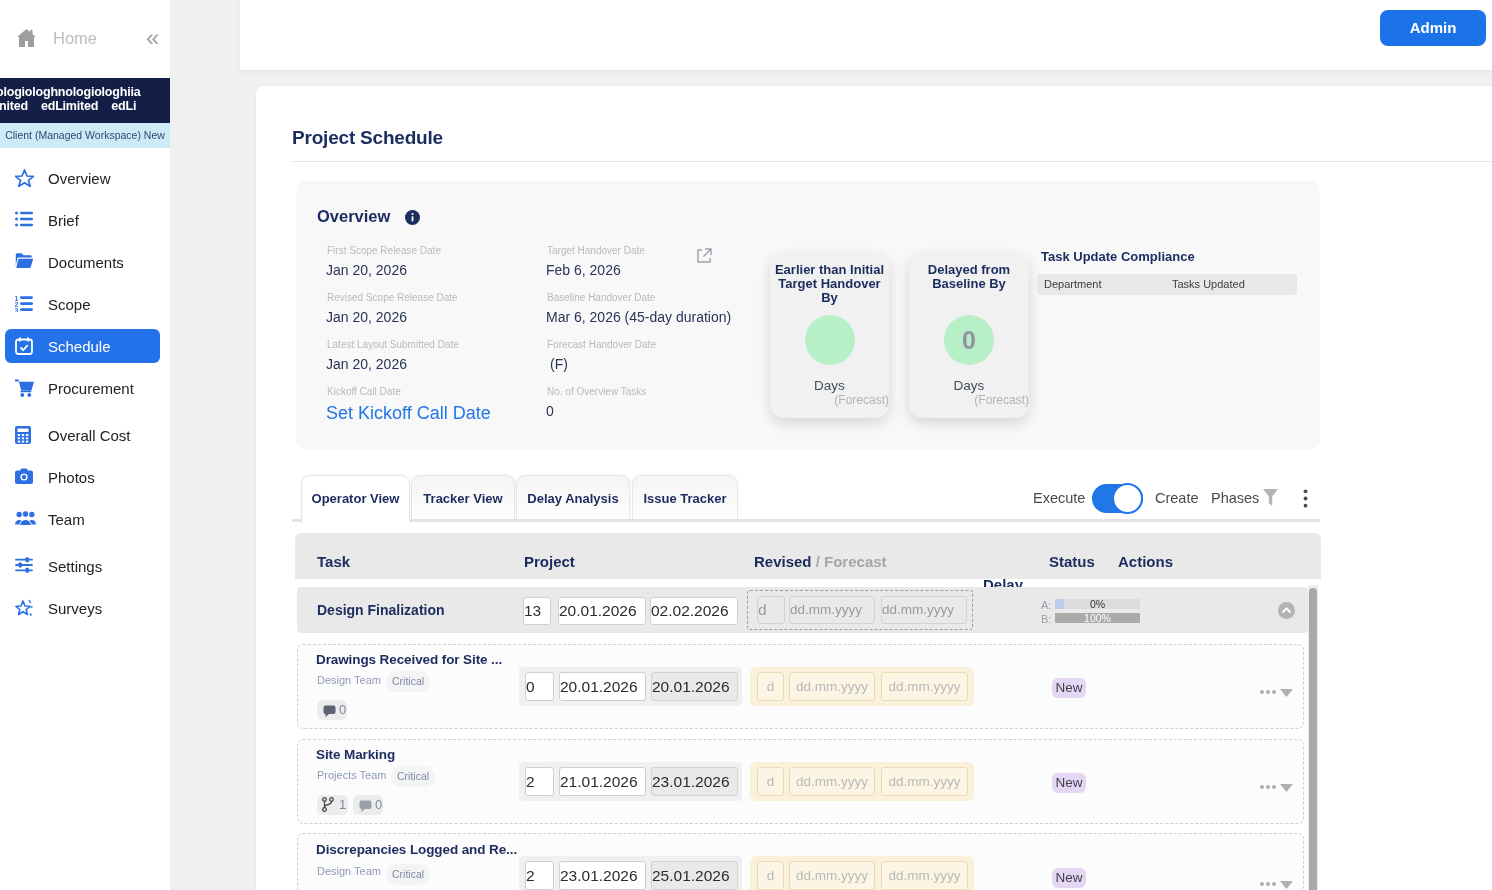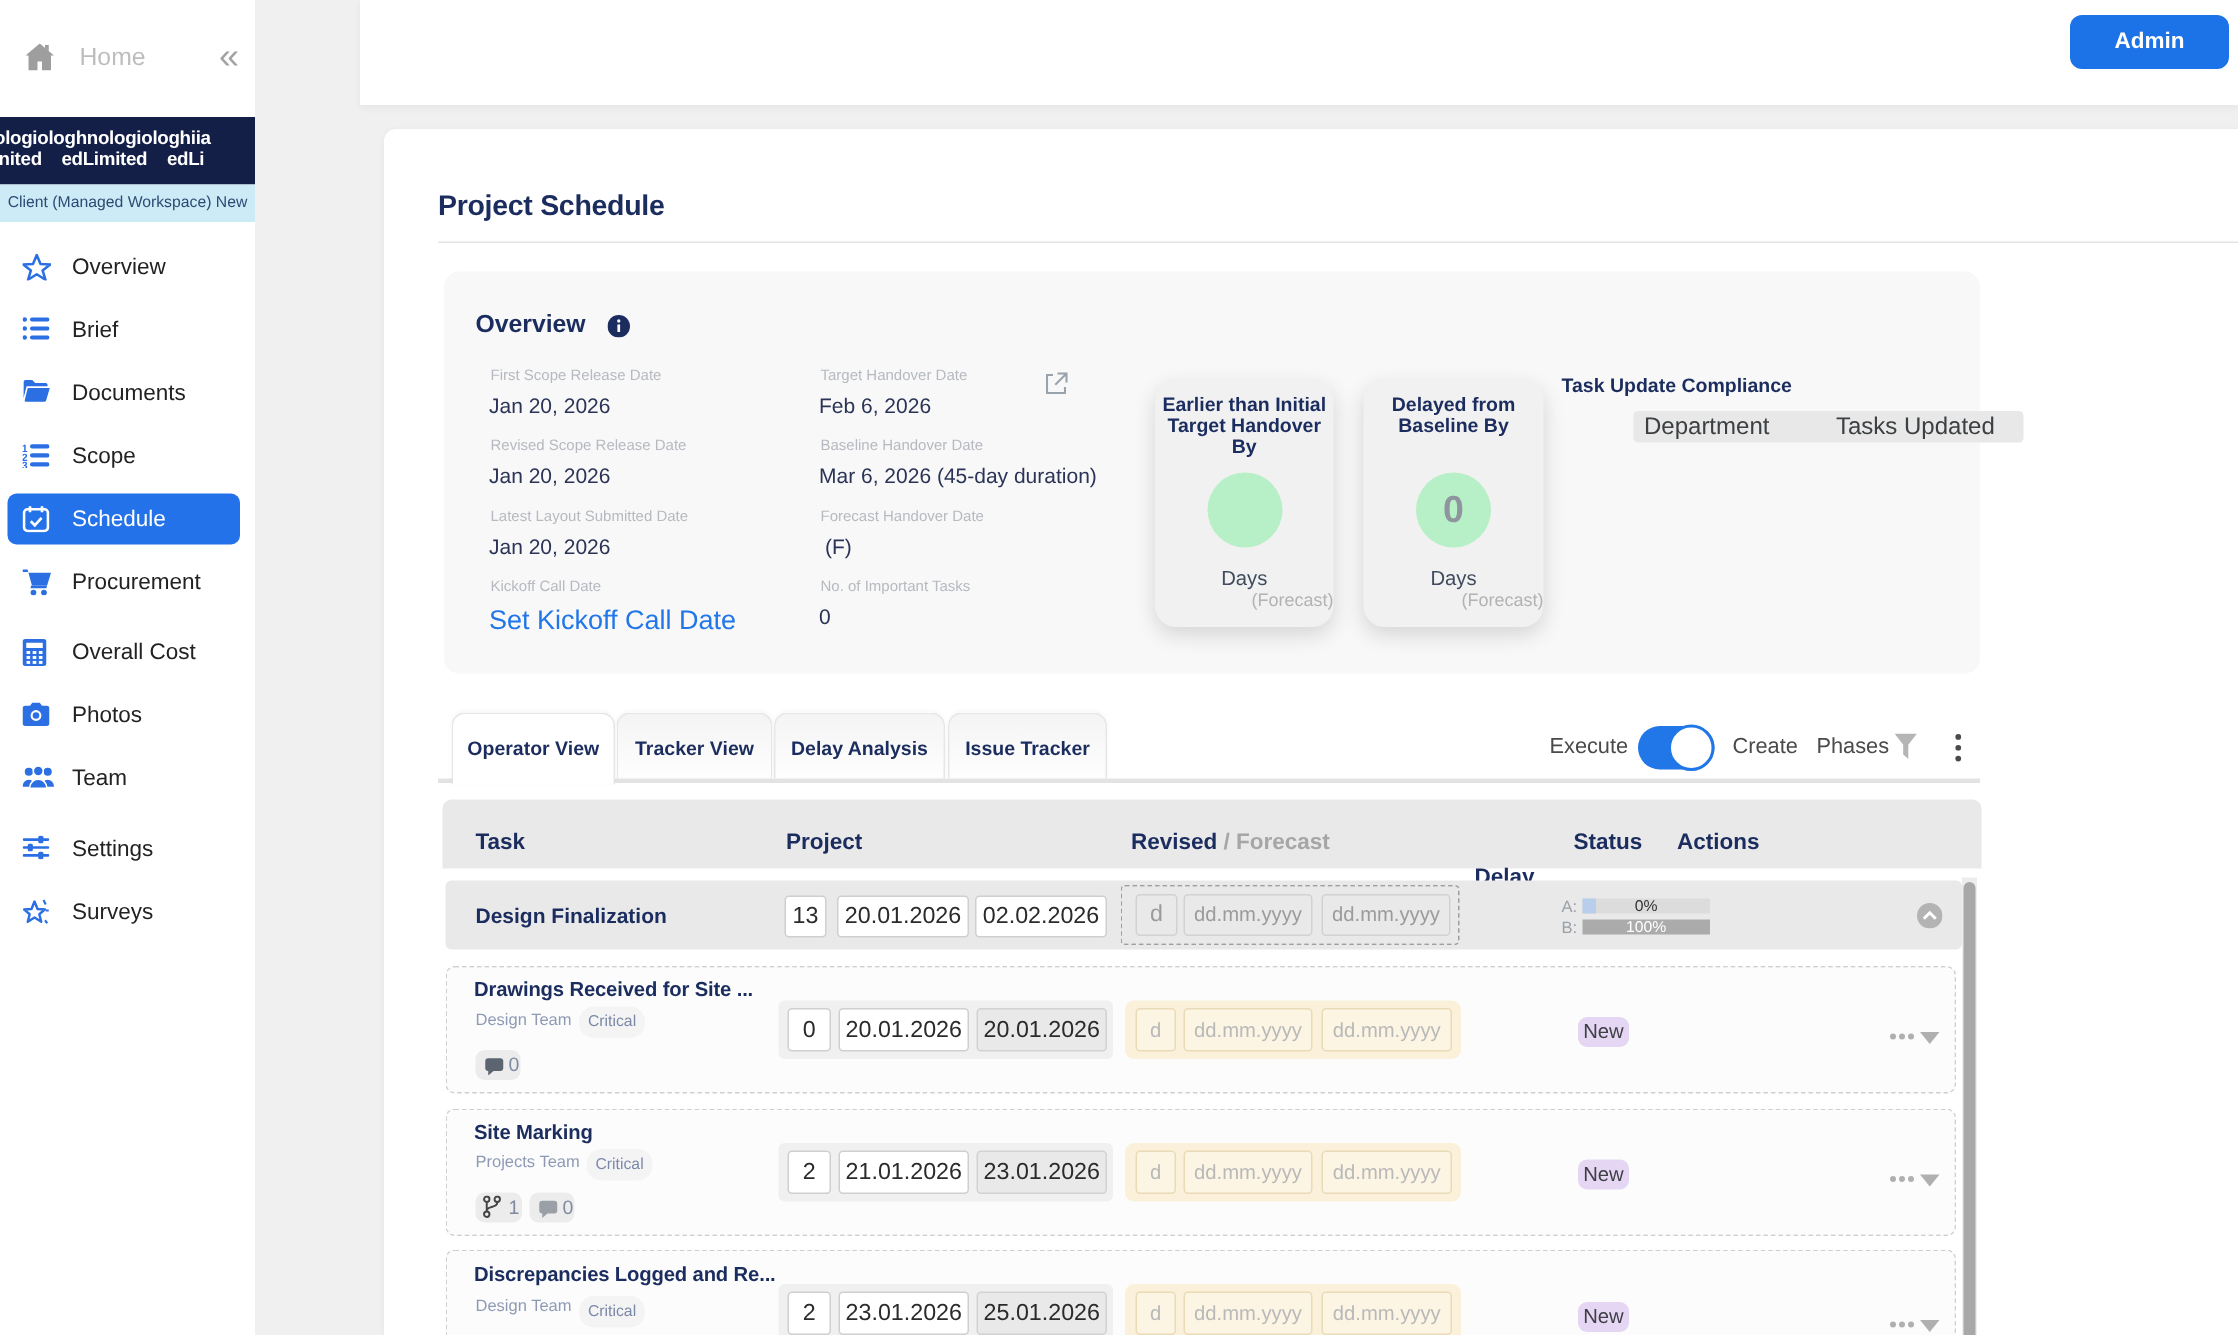--- a/index.html
+++ b/index.html
@@ -36,38 +36,38 @@
 .ovlink { position:absolute; font-size:18px; color:#2176e8; }
 
 .scard { position:absolute; top:253px; height:165px; background:#f1f1f1; border-radius:14px; box-shadow:0 5px 14px rgba(0,0,0,0.14); }
 #scard1 { left:770px; width:119px; }
 #scard2 { left:909px; width:120px; }
 .sctitle { position:absolute; top:10px; width:100%; text-align:center; font-size:13px; font-weight:bold; color:#1b2c5e; line-height:14px; }
 .gcircle { position:absolute; top:62px; left:50%; transform:translateX(-50%); width:50px; height:50px; border-radius:50%; background:#b7efc6; text-align:center; line-height:50px; font-size:25px; font-weight:bold; color:#8f959e; }
 .scdays { position:absolute; top:125px; width:100%; text-align:center; font-size:13.5px; color:#414b5e; }
 .scfc { position:absolute; top:140px; width:100%; text-align:right; font-size:12px; color:#b3b3b3; }
 #tuc-title { left:1041px; top:249px; font-size:13px; font-weight:bold; color:#1b2c5e; }
-#tuc-head { left:1089px; top:274px; width:260px; height:21px; background:#e8e8e8; border-radius:3px; font-size:16px; color:#3c4043; line-height:21px; }
+#tuc-head { left:1037px; top:274px; width:260px; height:21px; background:#e8e8e8; border-radius:3px; font-size:11px; color:#3c4043; line-height:21px; }
 
 .tab { position:absolute; top:475px; height:44px; border:1px solid #e6e6e6; border-bottom:none; border-radius:9px 9px 0 0; background:linear-gradient(#f4f4f4, #fefefe); font-size:13px; font-weight:bold; color:#1b2c5e; text-align:center; line-height:45px; box-shadow:0 -1px 3px rgba(0,0,0,0.04); }
 #tab1 { left:301px; width:109px; background:#fff; z-index:2; height:48px; }
 #tab2 { left:411px; width:104px; }
 #tab3 { left:516px; width:114px; }
 #tab4 { left:632px; width:106px; }
 #tabline { left:292px; top:519px; width:1028px; height:3px; background:#e3e3e3; }
 #exec { left:1033px; top:490px; font-size:14.5px; color:#4a4a4a; }
 #toggle { left:1092px; top:484px; width:51px; height:29px; border-radius:15px; background:#2176e8; }
 #knob { left:1112px; top:483px; width:31px; height:31px; border-radius:50%; background:#fff; border:2px solid #2176e8; }
 #create { left:1155px; top:490px; font-size:14.5px; color:#4a4a4a; }
 #phases { left:1211px; top:490px; font-size:14.5px; color:#4a4a4a; }
 
 #thead { left:295px; top:533px; width:1026px; height:46px; background:#e9e9e9; border-radius:6px 6px 0 0; }
 .th { position:absolute; top:20px; font-size:15px; font-weight:bold; color:#1b2c5e; }
 #grouprow { left:297px; top:587px; width:1011px; height:46px; background:#e9e9e9; border-radius:4px; }
-.ibox { position:absolute; background:#fff; border:1px solid #cfcfcf; border-radius:3px; text-align:center; font-size:15.5px; color:#2b2b2b; }
+.ibox { position:absolute; background:#fff; border:1px solid #cfcfcf; border-radius:3px; font-size:15.5px; color:#2b2b2b; }
 .iboxg { background:#e9e9e9; border:1px solid #d2d2d2; }
 .taskrow { position:absolute; left:297px; width:1007px; height:85px; background:#fcfcfc; border:1px dashed #cfcfcf; border-radius:6px; }
 .rowtitle { position:absolute; left:18px; top:7px; font-size:13.5px; font-weight:bold; color:#1b2c5e; white-space:nowrap; letter-spacing:-0.1px; }
 .rowteam { position:absolute; left:19px; top:29px; font-size:11px; color:#8e9ab5; }
 .critpill { position:absolute; top:26px; height:21px; background:#f4f4f4; border-radius:10px; font-size:10.5px; color:#7b89a8; line-height:21px; padding:0 6px; }
 .cpill { position:absolute; top:55px; height:20px; background:#ececec; border-radius:6px; font-size:13px; color:#7d8aa2; line-height:20px; }
 .bgroup { position:absolute; left:221px; top:22px; width:223px; height:39px; background:#f0f0f0; border-radius:4px; }
 .cgroup { position:absolute; left:452px; top:22px; width:224px; height:39px; background:#fbf1da; border-radius:6px; }
 .cbox { position:absolute; top:5px; height:29px; background:#fcf5e3; border:1px solid #eadbb8; border-radius:3px; text-align:center; font-size:13.5px; color:#b9b9b9; line-height:27px; }
 .newpill { position:absolute; left:754px; top:33px; width:34px; height:20px; background:#e5d7f3; border-radius:6px; font-size:13.5px; color:#3f3f46; text-align:center; line-height:20px; }
@@ -229,21 +229,21 @@
 <div class="ovlab" style="left:547px; top:245px;">Target Handover Date</div>
 <div class="ovval" style="left:546px; top:262px;">Feb 6, 2026</div>
 <div class="abs" style="left:697px; top:248px;"><svg width="15" height="15" viewBox="0 0 15 15">
       <path d="M5 2 H1 V14 H13 V10" fill="none" stroke="#9aa2ac" stroke-width="1.4"></path>
       <path d="M8 1 H14 V7 M14 1 L6.5 8.5" fill="none" stroke="#9aa2ac" stroke-width="1.4"></path>
     </svg></div>
 <div class="ovlab" style="left:547px; top:292px;">Baseline Handover Date</div>
 <div class="ovval" style="left:546px; top:309px;">Mar 6, 2026 (45-day duration)</div>
 <div class="ovlab" style="left:547px; top:339px;">Forecast Handover Date</div>
 <div class="ovval" style="left:550px; top:356px;">(F)</div>
-<div class="ovlab" style="left:547px; top:386px;">No. of Important Tasks</div>
+<div class="ovlab" style="left:547px; top:386px;">No. of Overview Tasks</div>
 <div class="ovval" style="left:546px; top:403px;">0</div>
 
 <div id="scard1" class="scard abs">
     <div class="sctitle">Earlier than Initial<br>Target Handover<br>By</div>
     <div class="gcircle"></div>
     <div class="scdays">Days</div>
     <div class="scfc">(Forecast)</div>
   </div>
 <div id="scard2" class="scard abs">
     <div class="sctitle">Delayed from<br>Baseline By</div>

